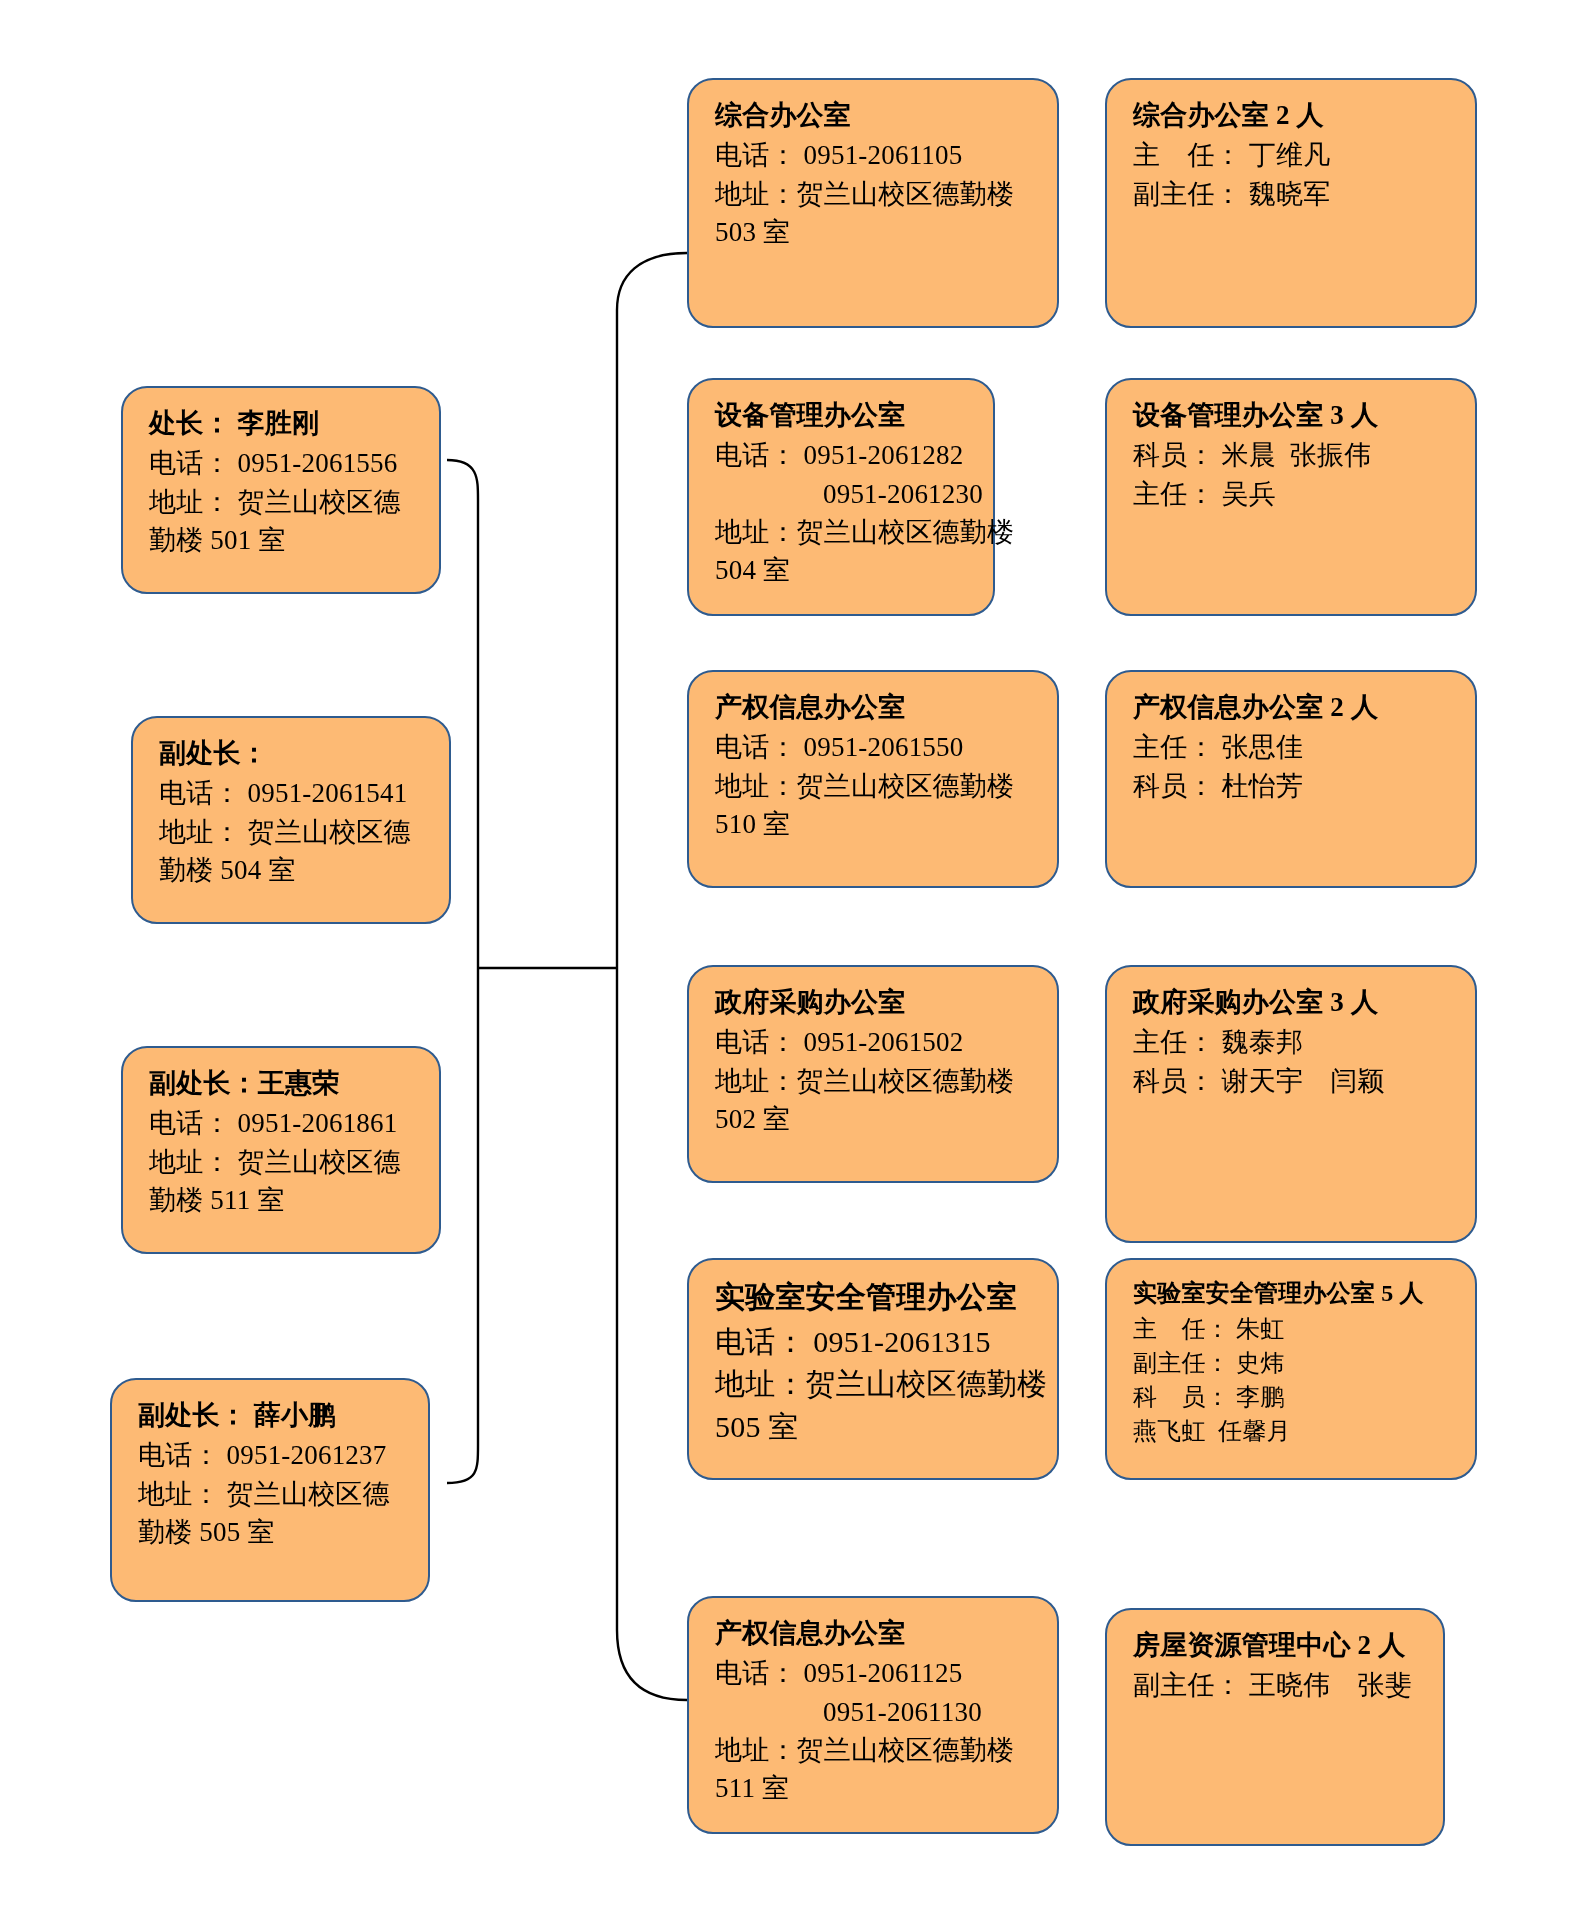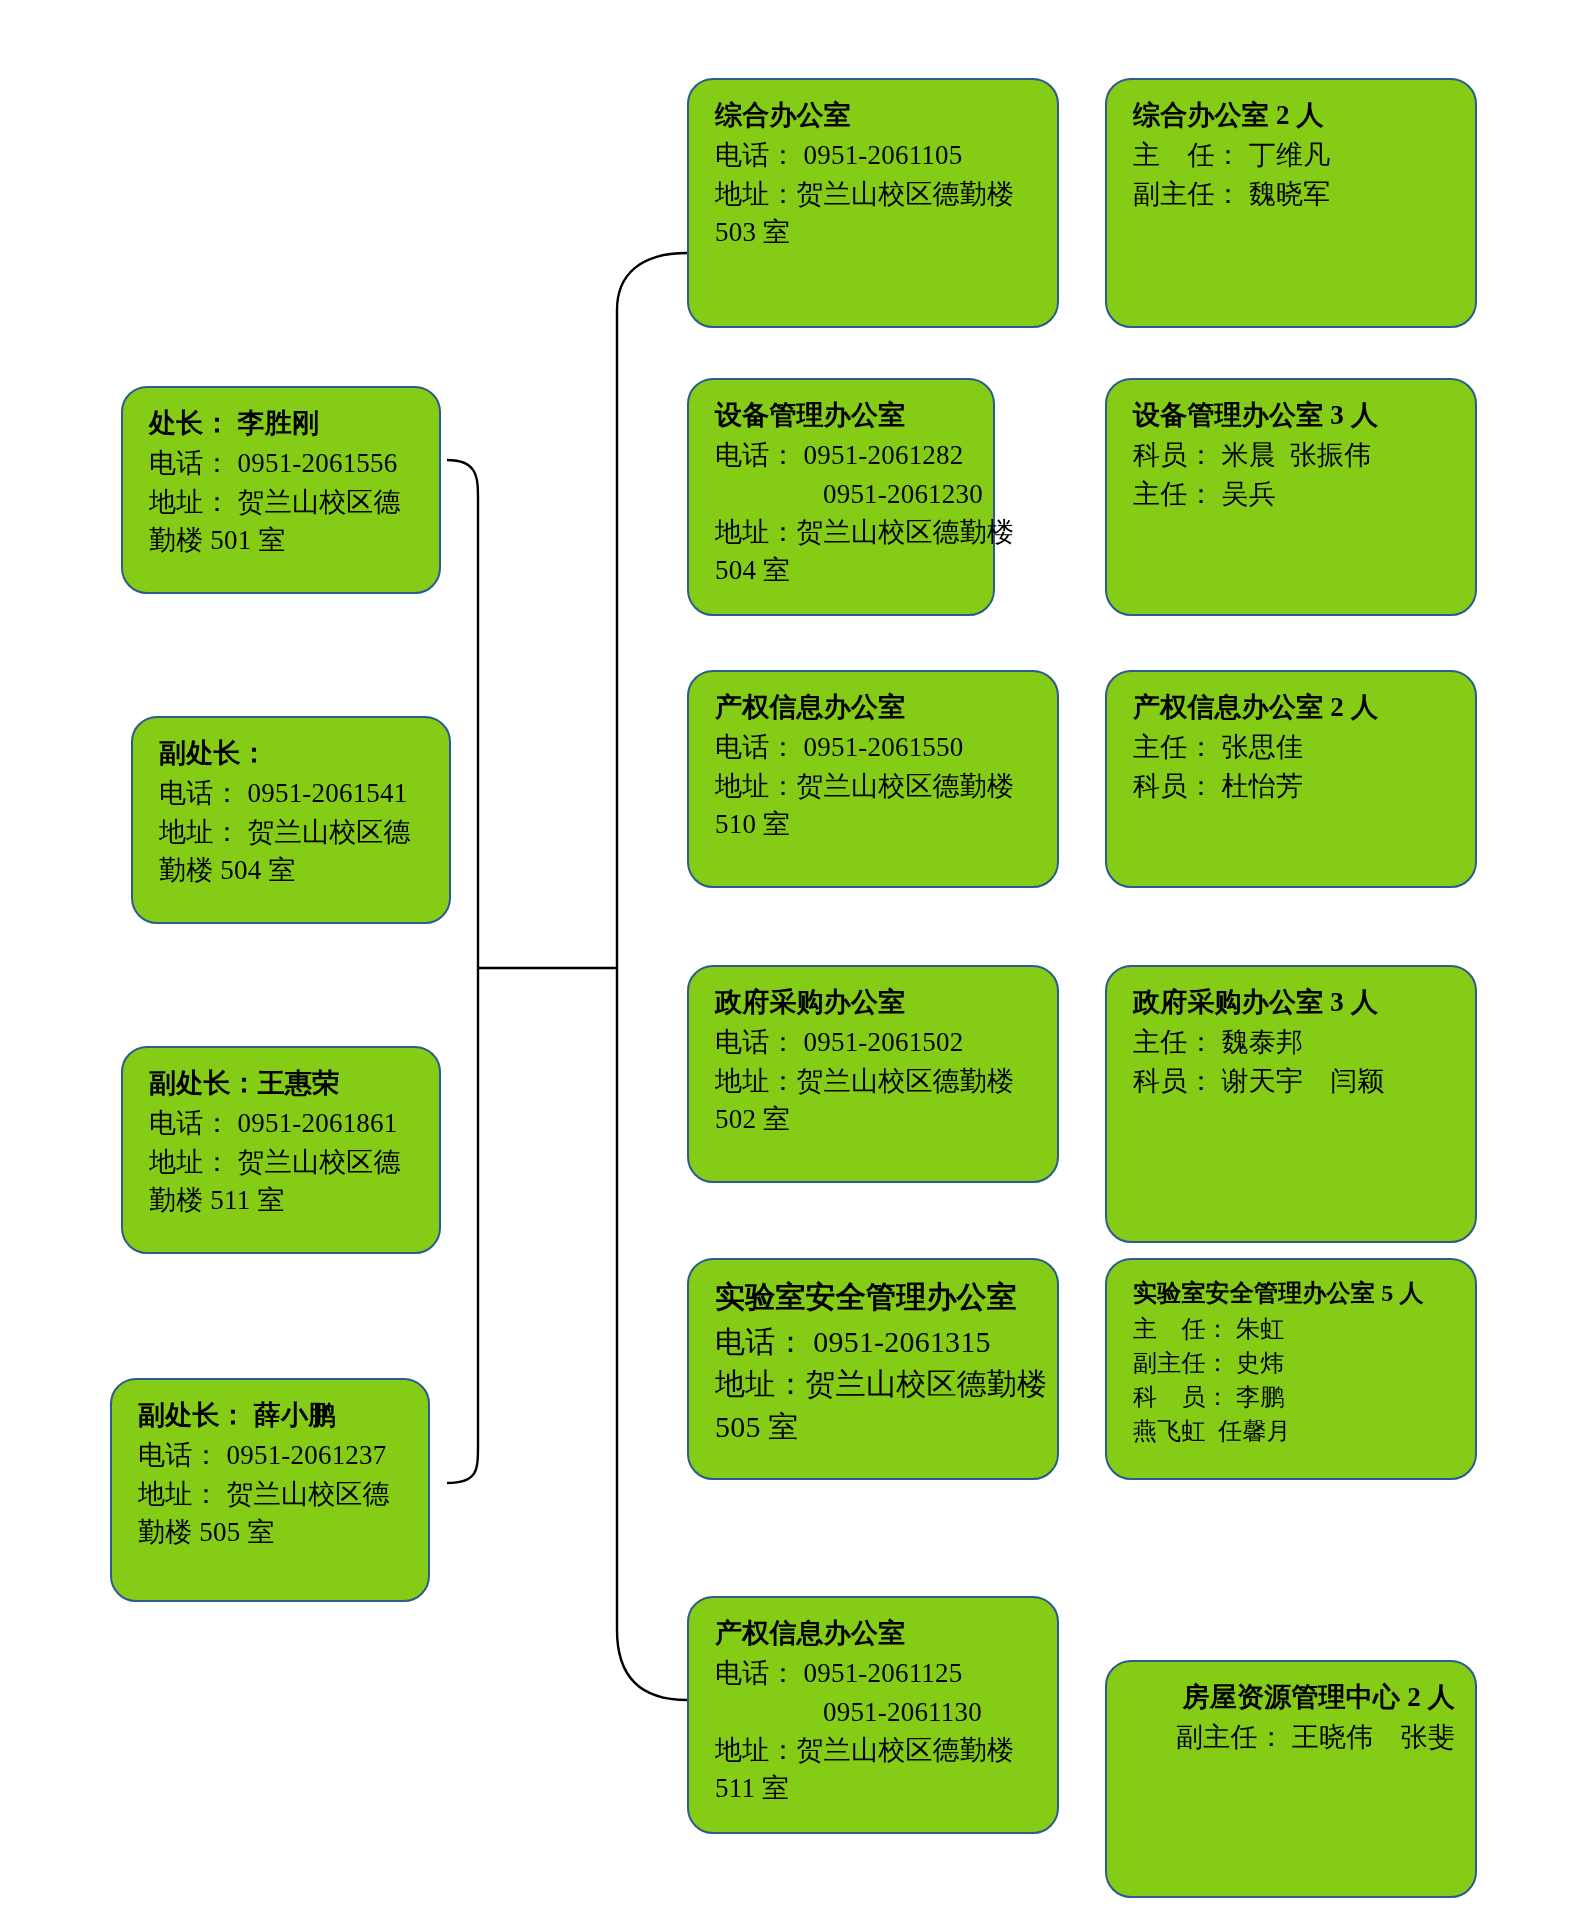--- a/index.html
+++ b/index.html
@@ -23,21 +23,21 @@
   .connectors {
     position: absolute;
     left: 0; top: 0;
     width: 1587px;
     height: 1910px;
     pointer-events: none;
   }
   .node {
     position: absolute;
     box-sizing: border-box;
-    background: #84cc16;
+    background: #fdba74;
     border: 2px solid #2e5b8f;
     border-radius: 26px;
     padding: 16px 20px 14px 26px;
     color: #000000;
   }
   .node .line {
     line-height: 1.42;
     white-space: pre;
     font-size: 27px;
     letter-spacing: 0.2px;
@@ -164,18 +164,18 @@
   </div>
 
   <div class="node small" style="left:1105px; top:1258px; width:372px; height:222px;">
     <div class="line head">实验室安全管理办公室 5 人</div>
     <div class="line">主　任： 朱虹</div>
     <div class="line">副主任： 史炜</div>
     <div class="line">科　员： 李鹏</div>
     <div class="line">燕飞虹  任馨月</div>
   </div>
 
-  <div class="node" style="left:1105px; top:1660px; width:372px; height:238px;text-align:right;">
+  <div class="node" style="left:1105px; top:1608px; width:340px; height:238px;">
     <div class="line head">房屋资源管理中心 2 人</div>
     <div class="line">副主任： 王晓伟　张斐</div>
   </div>
 
 </div>
 
 </body></html>

